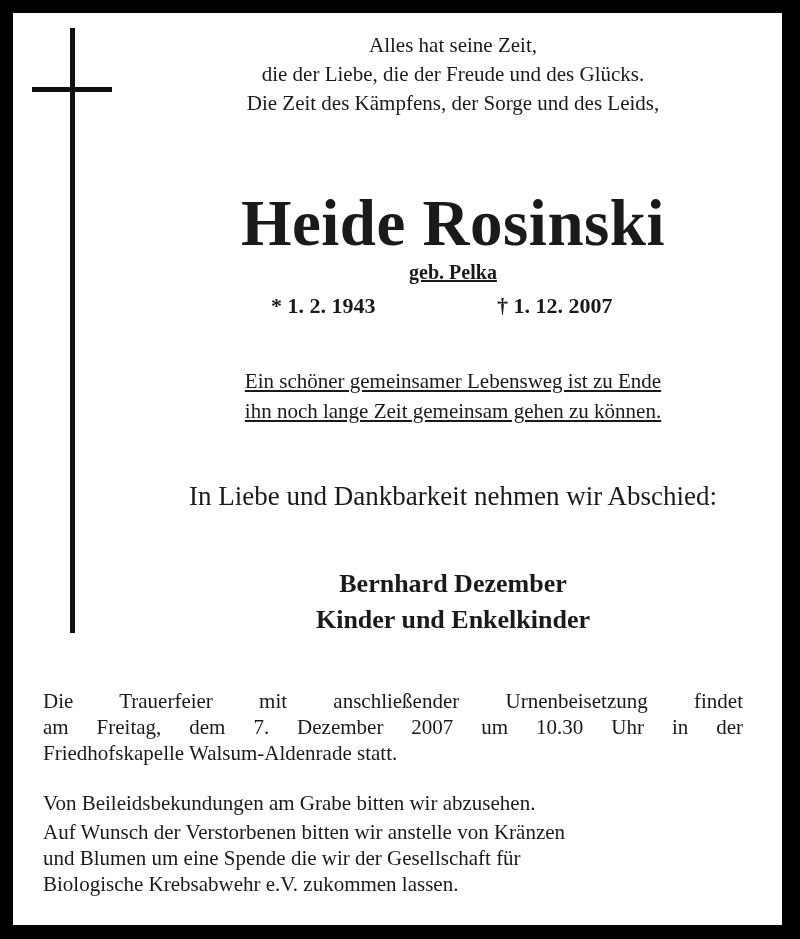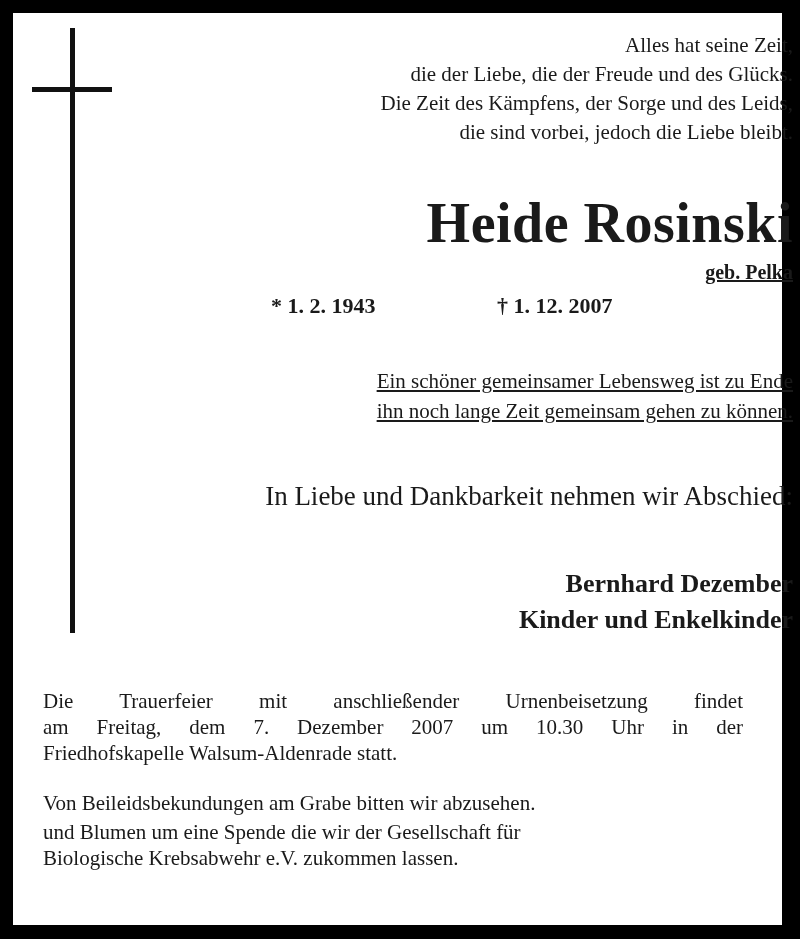--- a/index.html
+++ b/index.html
@@ -4,24 +4,24 @@
 <style>
   html, body { margin: 0; padding: 0; background: #000; }
   body { width: 800px; height: 939px; position: relative; overflow: hidden; }
   .frame {
     position: absolute; left: 13px; top: 13px; width: 769px; height: 912px;
     background: #fff; color: #1a1a1a;
     font-family: "Liberation Serif", "DejaVu Serif", serif;
   }
   .cross-v { position: absolute; left: 57px; top: 15px; width: 5px; height: 605px; background: #111; }
   .cross-h { position: absolute; left: 19px; top: 74px; width: 80px; height: 5px; background: #111; }
-  .center-block { position: absolute; left: 100px; width: 680px; text-align: right; }
+  .center-block { position: absolute; left: 100px; width: 680px; text-align: center; }
   .verse { top: 18px; font-size: 21px; line-height: 29px; }
   .verse div { white-space: nowrap; }
-  .name { top: 178px; font-size: 56px; font-weight: bold; line-height: 64px; letter-spacing: 0.5px; }
+  .name { top: 178px; font-size: 65px; font-weight: bold; line-height: 64px; letter-spacing: 0.5px; }
   .maiden { top: 248px; font-size: 20px; font-weight: bold; text-decoration: underline; }
   .dates { position: absolute; top: 280px; left: 0; width: 769px; font-size: 22px; font-weight: bold; }
   .birth { position: absolute; left: 234px; margin-left: 24px; }
   .death { position: absolute; left: 484px; }
   .lebensweg { top: 353px; font-size: 21px; line-height: 30px; text-decoration: underline; }
   .farewell { top: 468px; font-size: 27px; }
   .signers { top: 553px; font-size: 26px; font-weight: bold; line-height: 36px; }
   .notice { position: absolute; left: 30px; width: 700px; font-size: 21px; line-height: 26px; }
   .n1 { top: 675px; text-align: justify; text-align-last: left; }
   .n2 { top: 777px; }
@@ -31,21 +31,20 @@
 <body>
 
 <div class="frame">
   <div class="cross-v"></div>
   <div class="cross-h"></div>
 
   <div class="center-block verse">
     <div>Alles hat seine Zeit,</div>
     <div>die der Liebe, die der Freude und des Glücks.</div>
     <div>Die Zeit des Kämpfens, der Sorge und des Leids,</div>
-    <div>die sind vorbei, jedoch die Liebe bleibt.</div>
   </div>
 
   <div class="center-block name">Heide Rosinski</div>
   <div class="center-block maiden">geb. Pelka</div>
 
   <div class="dates">
     <span class="birth">* 1. 2. 1943</span>
     <span class="death">† 1. 12. 2007</span>
   </div>
 
@@ -63,16 +62,17 @@
 
   <div class="notice n1">
     <div style="text-align:justify;text-align-last:justify">Die Trauerfeier mit anschließender Urnenbeisetzung findet</div>
     <div style="text-align:justify;text-align-last:justify">am Freitag, dem 7. Dezember 2007 um 10.30 Uhr in der</div>
     <div>Friedhofskapelle Walsum-Aldenrade statt.</div>
   </div>
 
   <div class="notice n2">Von Beileidsbekundungen am Grabe bitten wir abzusehen.</div>
 
   <div class="notice n3">
+    <div>Auf Wunsch der Verstorbenen bitten wir anstelle von Kränzen</div>
     <div>und Blumen um eine Spende die wir der Gesellschaft für</div>
     <div>Biologische Krebsabwehr e.V. zukommen lassen.</div>
   </div>
 </div>
 
 </body></html>

